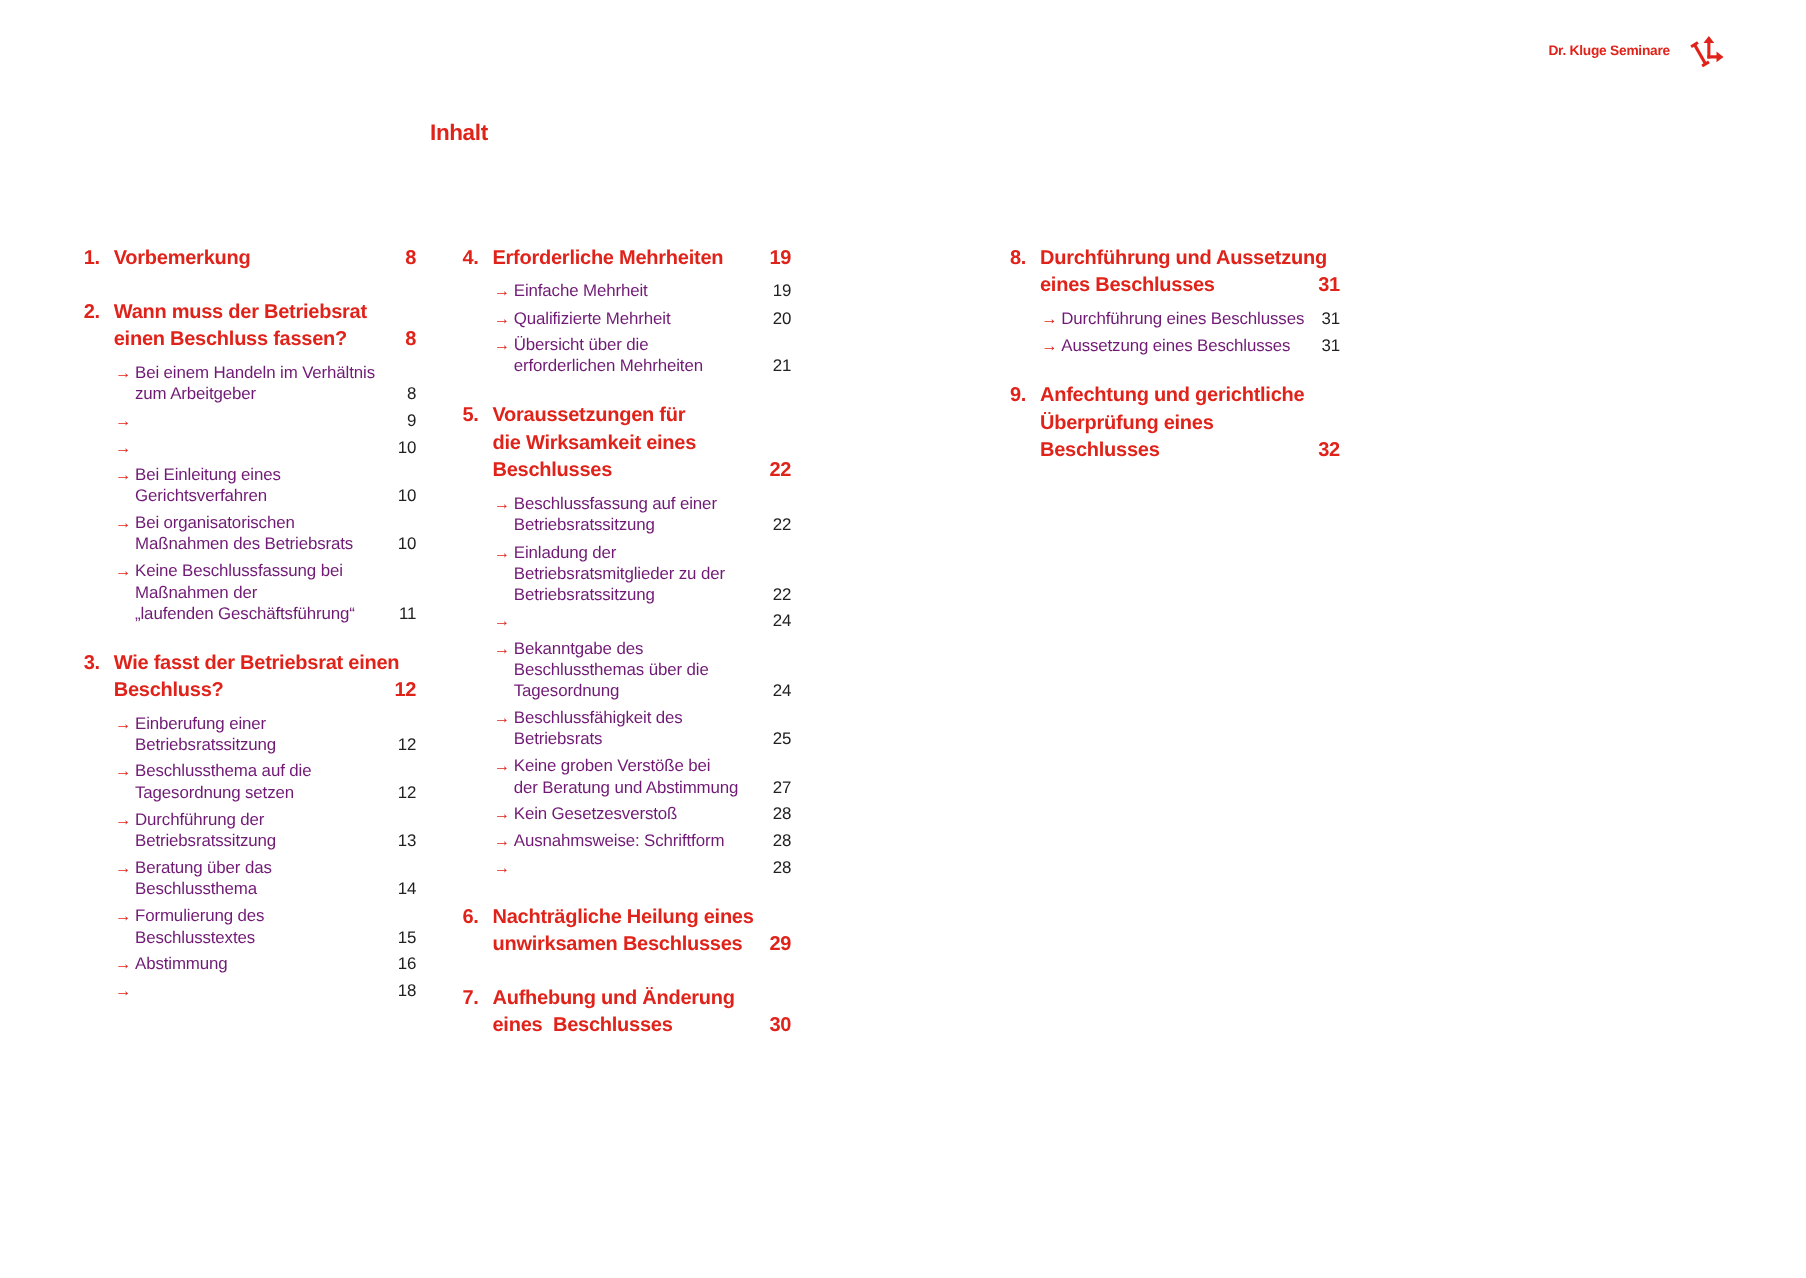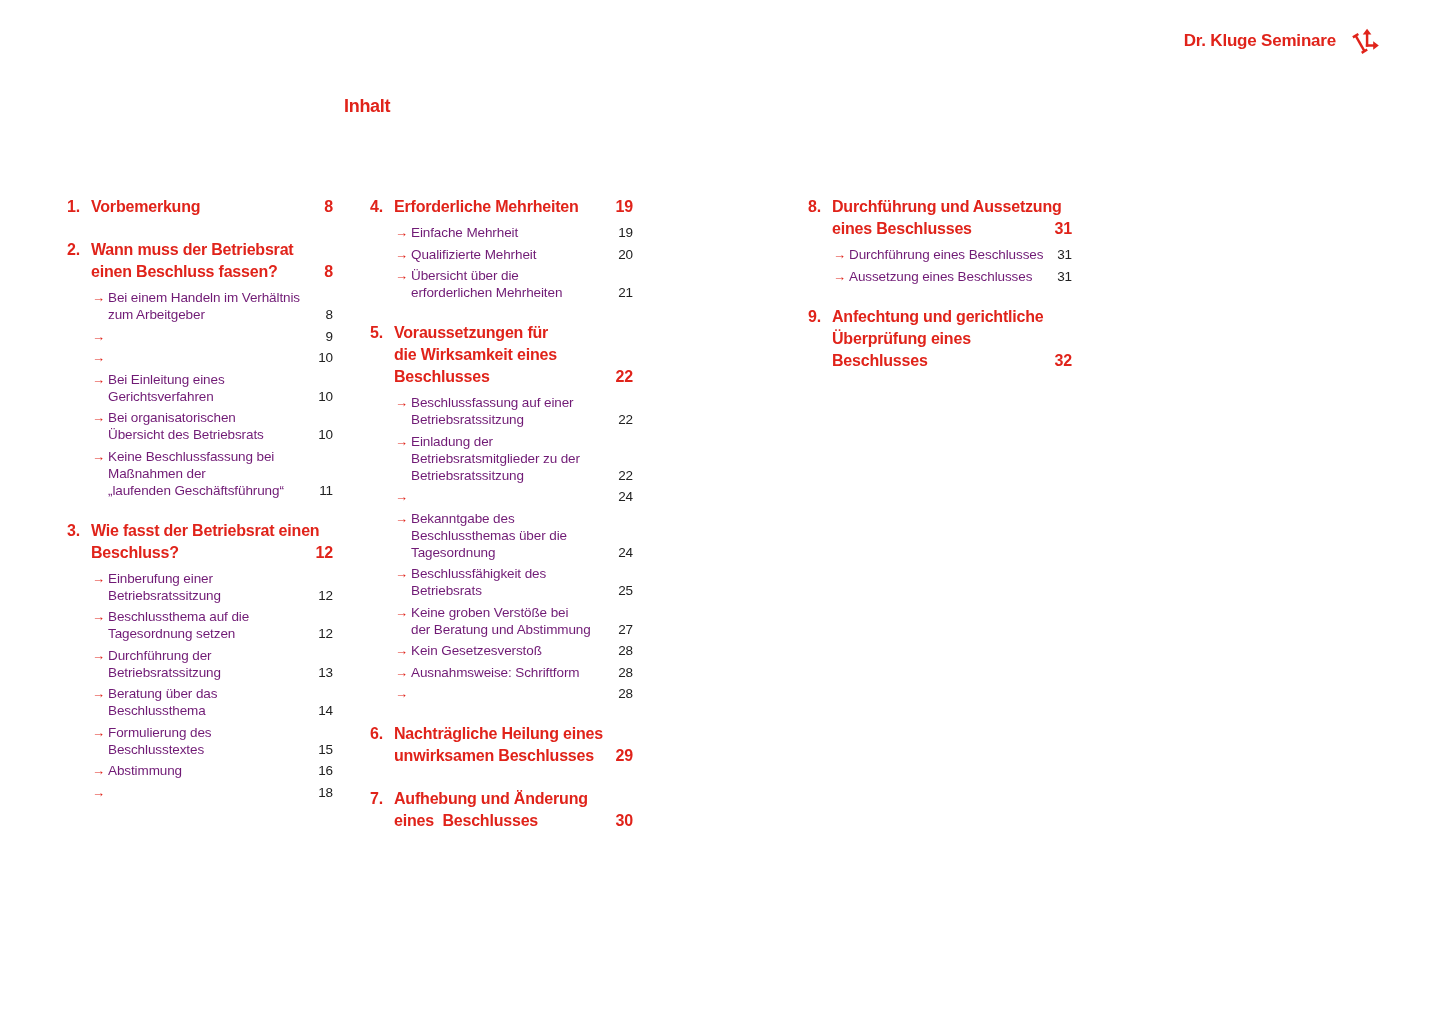--- a/index.html
+++ b/index.html
@@ -11,21 +11,21 @@
     color: #212121;
   }
   .page { position: relative; width: 1445px; height: 1022px; overflow: hidden; background:#fff; }
 
   
   .brand {
     position: absolute; top: 22px; right: 66px;
     display: flex; align-items: center; gap: 13px;
   }
   .brand-name {
-    color: var(--accent); font-weight: bold; font-size: 17px; letter-spacing: -0.2px; padding-left: 32px;
+    color: var(--accent); font-weight: bold; font-size: 11px; letter-spacing: -0.2px; padding-left: 32px;
   }
   .brand-logo { width: 30px; height: 38px; display: block; }
 
   
   .page-title {
     position: absolute; left: 328px; top: 80px;
     margin: 16px; color: var(--accent);
     font-size: 18px; font-weight: bold; letter-spacing: -0.3px;
   }
 
@@ -129,21 +129,21 @@
   <li class="item">
     <span class="item-arrow">→</span>
     <span class="item-text">Bei Einleitung eines
 Gerichtsverfahren</span>
     <span class="item-page">10</span>
   </li>
 
   <li class="item">
     <span class="item-arrow">→</span>
     <span class="item-text">Bei organisatorischen
-Übersicht des Betriebsrats</span>
+Maßnahmen des Betriebsrats</span>
     <span class="item-page">10</span>
   </li>
 
   <li class="item">
     <span class="item-arrow">→</span>
     <span class="item-text">Keine Beschlussfassung bei
 Maßnahmen der
 „laufenden Geschäftsführung“</span>
     <span class="item-page">11</span>
   </li>

